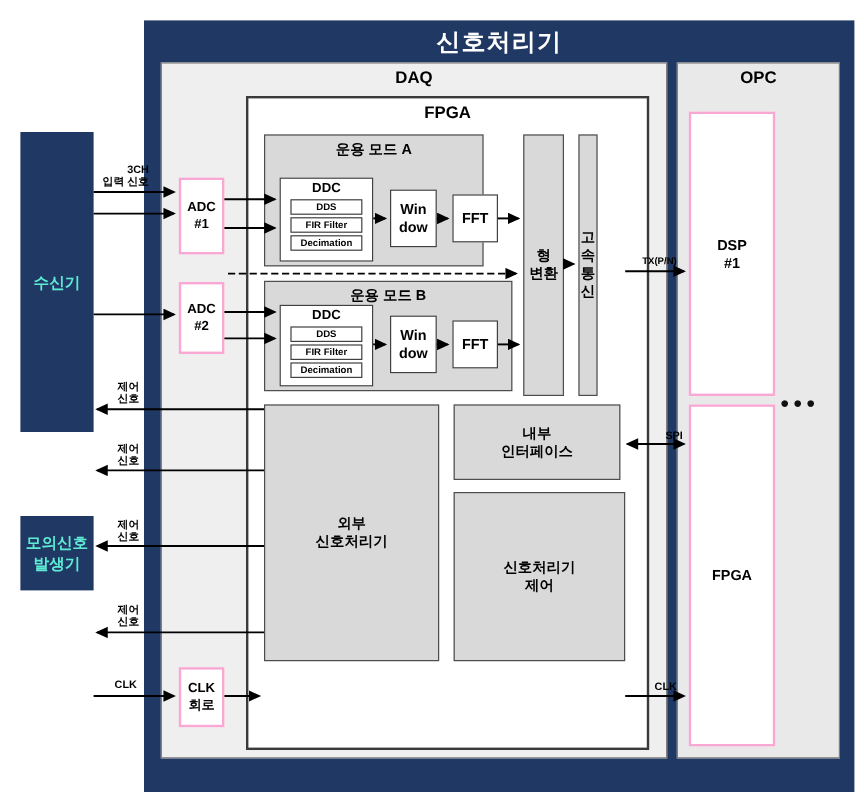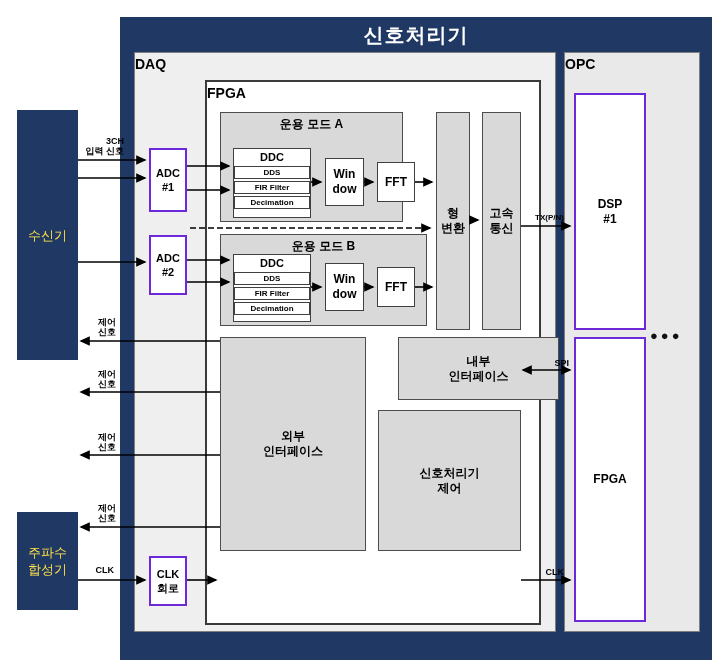--- a/index.html
+++ b/index.html
@@ -4,33 +4,33 @@
 <style>
   *{margin:0;padding:0;box-sizing:border-box}
   html,body{background:#ffffff}
   body{font-family:"Liberation Sans","DejaVu Sans",sans-serif;color:#000}
   .canvas{position:relative;width:720px;height:672px;background:#fff;overflow:hidden}
   .chassis{position:absolute;background:#1f3864}
   .chassis-title{position:absolute;text-align:center;color:#fff;font-weight:bold;font-size:20px;letter-spacing:1px}
   .panel{position:absolute;border:1px solid #7f7f7f;background:#efefef}
   .panel.opc{background:#e9e9e9}
   .panel.white{background:#fff;border:2px solid #3a3a3a}
-  .panel-label{position:absolute;left:0;right:0;top:3px;font-weight:bold;font-size:14px}
+  .panel-label{position:absolute;left:0;right:0;top:3px;text-align:center;font-weight:bold;font-size:14px}
   .blk{position:absolute;background:#d9d9d9;border:1px solid #4d4d4d}
-  .wht{position:absolute;background:#fff;border:2px solid #6d28d9}
+  .wht{position:absolute;background:#fff;border:2px solid #f9a8d4}
   .thin{border-width:1px;border-color:#404040}
   .cc{display:flex;align-items:center;justify-content:center;text-align:center}
   .ml{white-space:pre-line}
   .b12{font-weight:bold;font-size:12px;line-height:15px}
   .b11{font-weight:bold;font-size:11px;line-height:14px}
   .blk-title{position:absolute;left:0;right:0;top:3px;text-align:center;font-weight:bold;font-size:12px}
-  .navybox{position:absolute;background:#1f3864;color:#fde047;display:flex;align-items:center;justify-content:center;text-align:center;font-weight:normal;font-size:13px;line-height:17px;white-space:pre-line}
+  .navybox{position:absolute;background:#1f3864;color:#5eead4;display:flex;align-items:center;justify-content:center;text-align:center;font-weight:bold;font-size:13px;line-height:17px;white-space:pre-line}
   .ddc{display:flex;flex-direction:column;align-items:center;padding-top:1px}
   .ddc-title{font-weight:bold;font-size:11px;line-height:14px}
-  .chip{display:block;width:76px;margin-top:2px;border:1px solid #404040;background:#fff;font-size:8px;font-weight:bold;line-height:11px;text-align:center}
+  .chip{display:block;width:60px;margin-top:2px;border:1px solid #404040;background:#fff;font-size:8px;font-weight:bold;line-height:11px;text-align:center}
   .lbl{position:absolute;font-size:9px;font-weight:bold;line-height:10px;text-align:right;white-space:pre-line;color:#000}
   .dots{position:absolute;font-weight:bold;font-size:13px;letter-spacing:3px;color:#111}
   .wires{position:absolute;left:0;top:0;pointer-events:none}
 </style>
 </head>
 <body>
 
 <div class="canvas">
 
   <div class="chassis" style="left:120px;top:17px;width:592px;height:643px"></div>
@@ -69,45 +69,45 @@
     <span class="chip">DDS</span>
     <span class="chip">FIR Filter</span>
     <span class="chip">Decimation</span>
   </div>
   <div class="wht thin cc b12 ml" style="left:325px;top:263px;width:39px;height:48px">Win
 dow</div>
   <div class="wht thin cc b12" style="left:377px;top:267px;width:38px;height:40px">FFT</div>
 
   <div class="blk cc b12 ml" style="left:436px;top:112px;width:34px;height:218px">형
 변환</div>
-  <div class="blk cc b12 ml" style="left:482px;top:112px;width:39px;height:218px">고속
+  <div class="blk cc b12 ml" style="left:482px;top:112px;width:16px;height:218px">고속
 통신</div>
 
-  <div class="blk cc b12 ml" style="left:398px;top:337px;width:161px;height:63px">내부
+  <div class="blk cc b12 ml" style="left:378px;top:337px;width:139px;height:63px">내부
 인터페이스</div>
   <div class="blk cc b12 ml" style="left:220px;top:337px;width:146px;height:214px">외부
-인터페이스</div>
+신호처리기</div>
   <div class="blk cc b12 ml" style="left:378px;top:410px;width:143px;height:141px">신호처리기
 제어</div>
 
   <div class="wht cc b11 ml" style="left:149px;top:148px;width:38px;height:64px">ADC
 #1</div>
   <div class="wht cc b11 ml" style="left:149px;top:235px;width:38px;height:60px">ADC
 #2</div>
   <div class="wht cc b11 ml" style="left:149px;top:556px;width:38px;height:50px">CLK
 회로</div>
 
   <div class="wht cc b12 ml" style="left:574px;top:93px;width:72px;height:237px">DSP
 #1</div>
   <div class="wht cc b12" style="left:574px;top:337px;width:72px;height:285px">FPGA</div>
   <div class="dots" style="left:650px;top:328px;width:50px">●●●</div>
 
   <div class="navybox" style="left:17px;top:110px;width:61px;height:250px">수신기</div>
-  <div class="navybox" style="left:17px;top:512px;width:61px;height:98px">주파수
-합성기</div>
+  <div class="navybox" style="left:17px;top:430px;width:61px;height:62px">모의신호
+발생기</div>
 
   <div class="lbl" style="left:80px;top:136px;width:44px">3CH
 입력 신호</div>
   <div class="lbl" style="left:86px;top:317px;width:30px">제어
 신호</div>
   <div class="lbl" style="left:86px;top:369px;width:30px">제어
 신호</div>
   <div class="lbl" style="left:86px;top:432px;width:30px">제어
 신호</div>
   <div class="lbl" style="left:86px;top:503px;width:30px">제어

